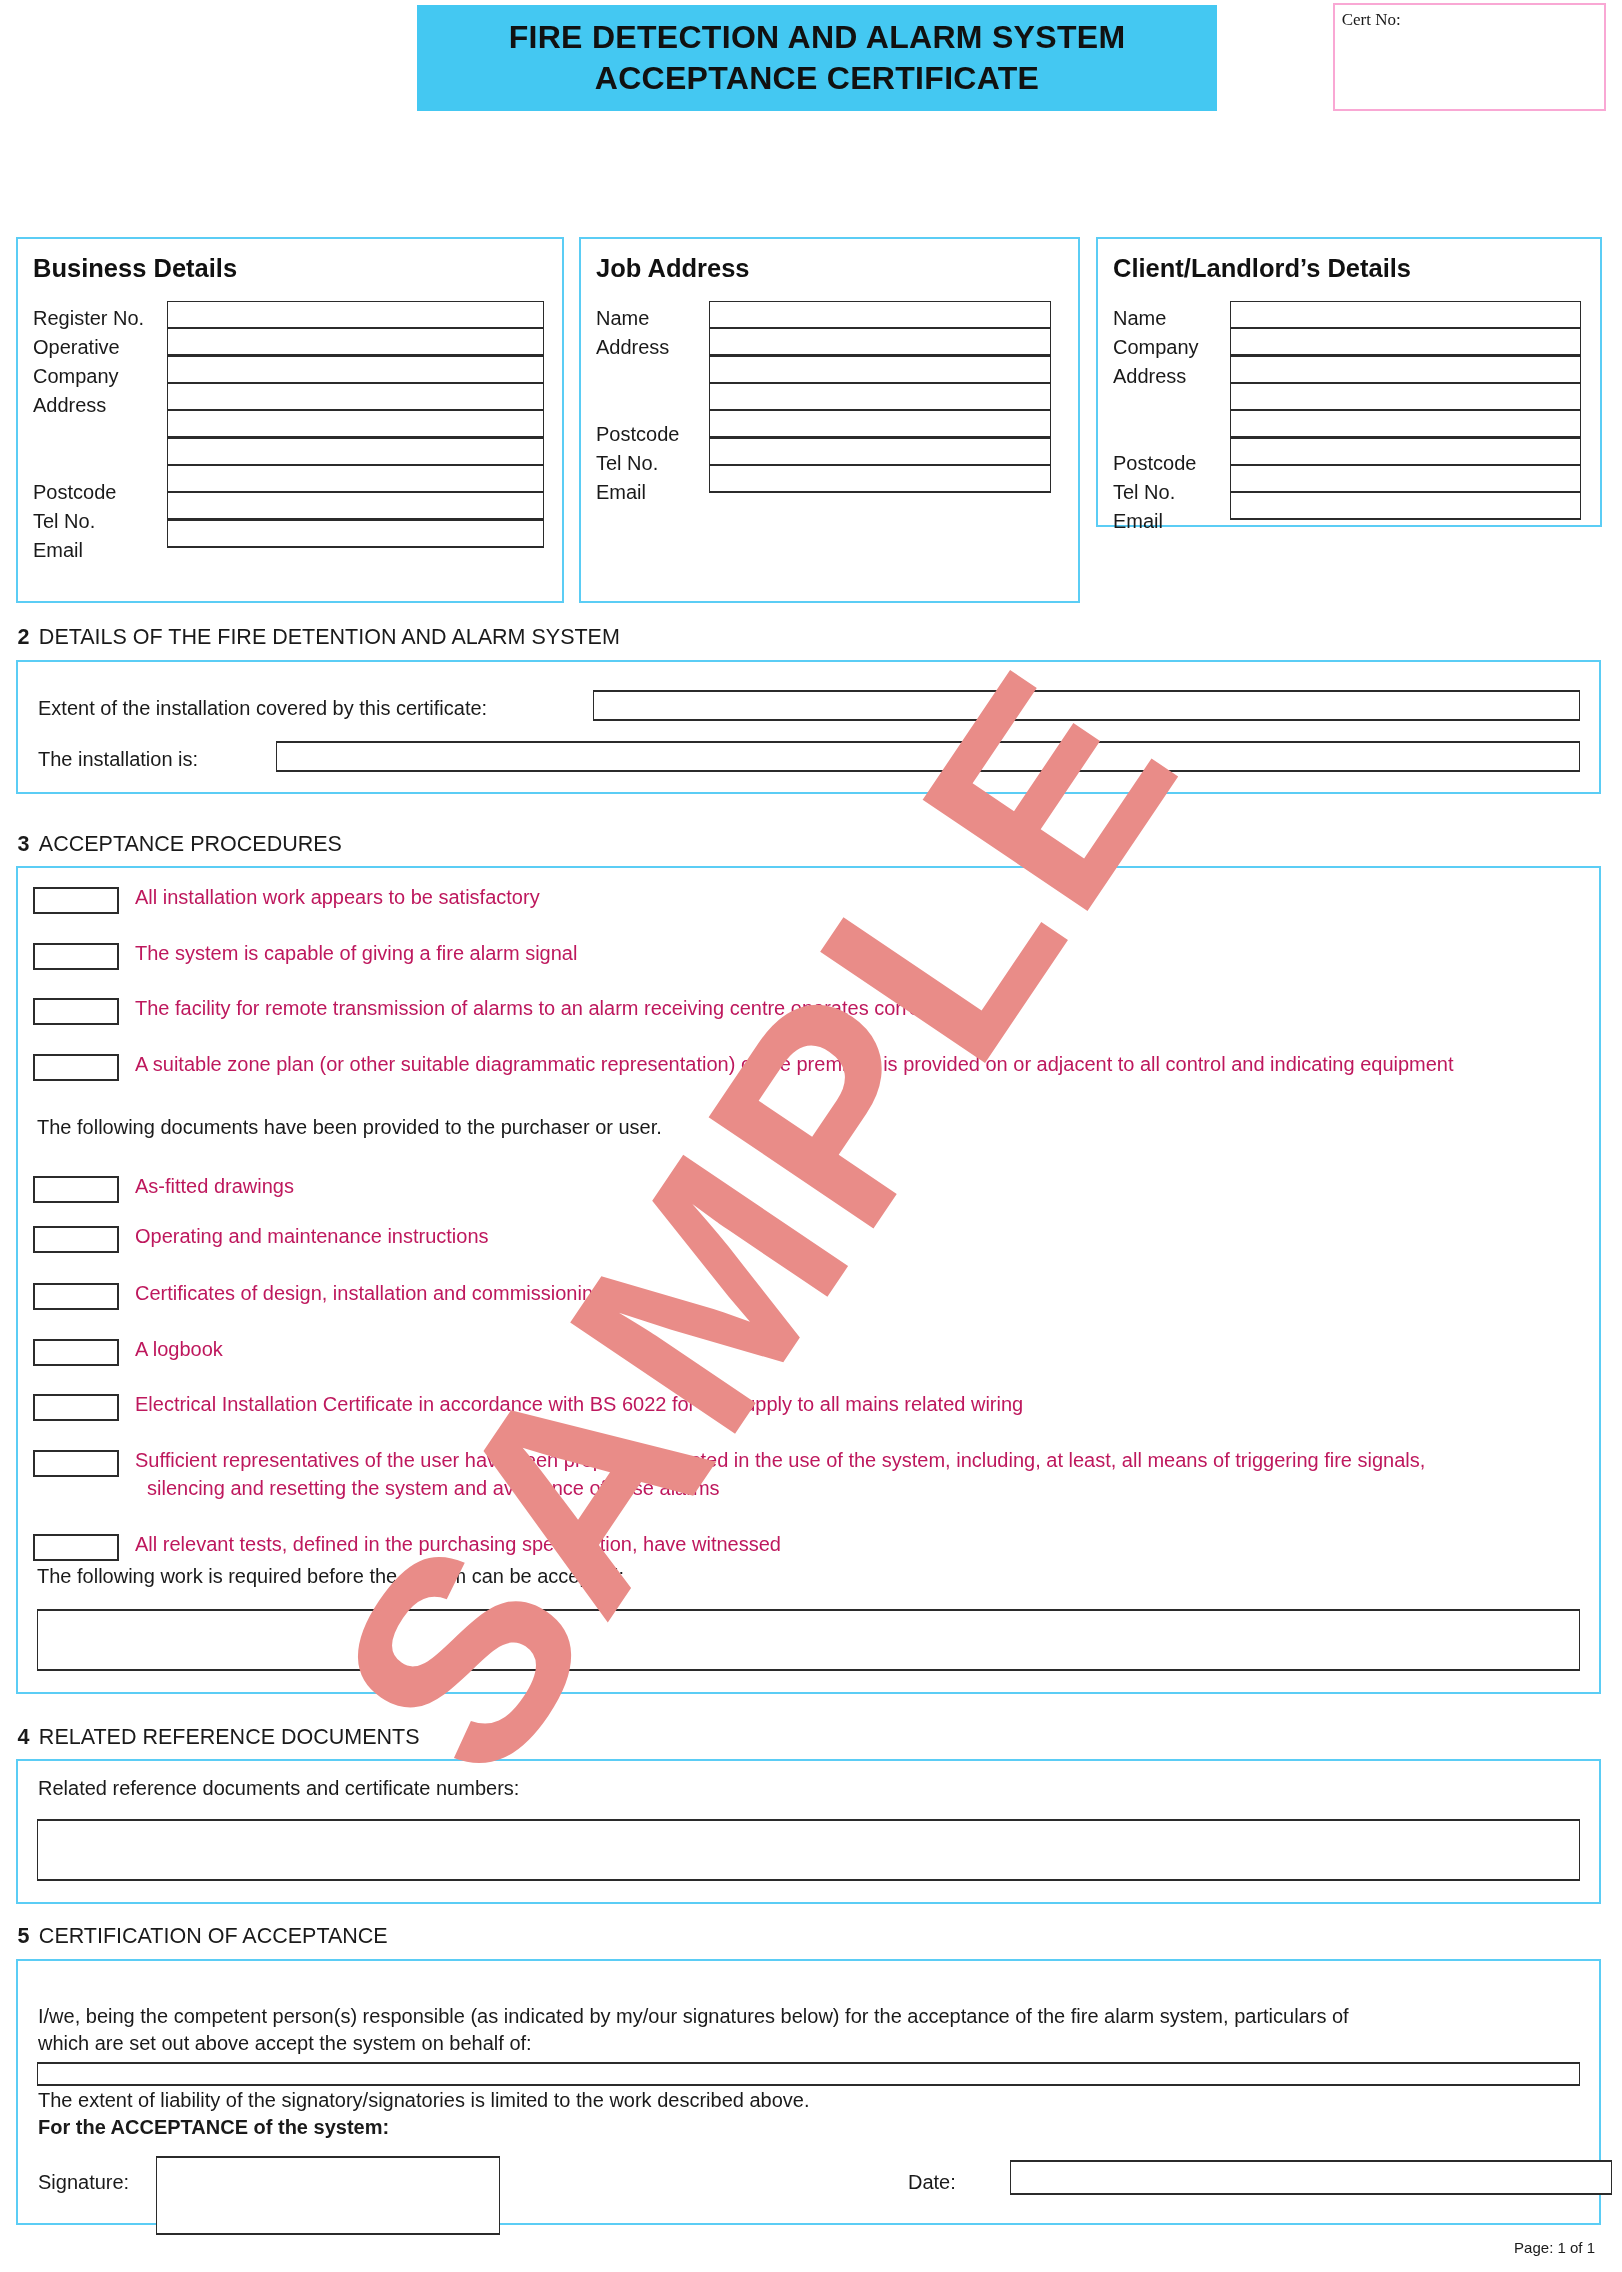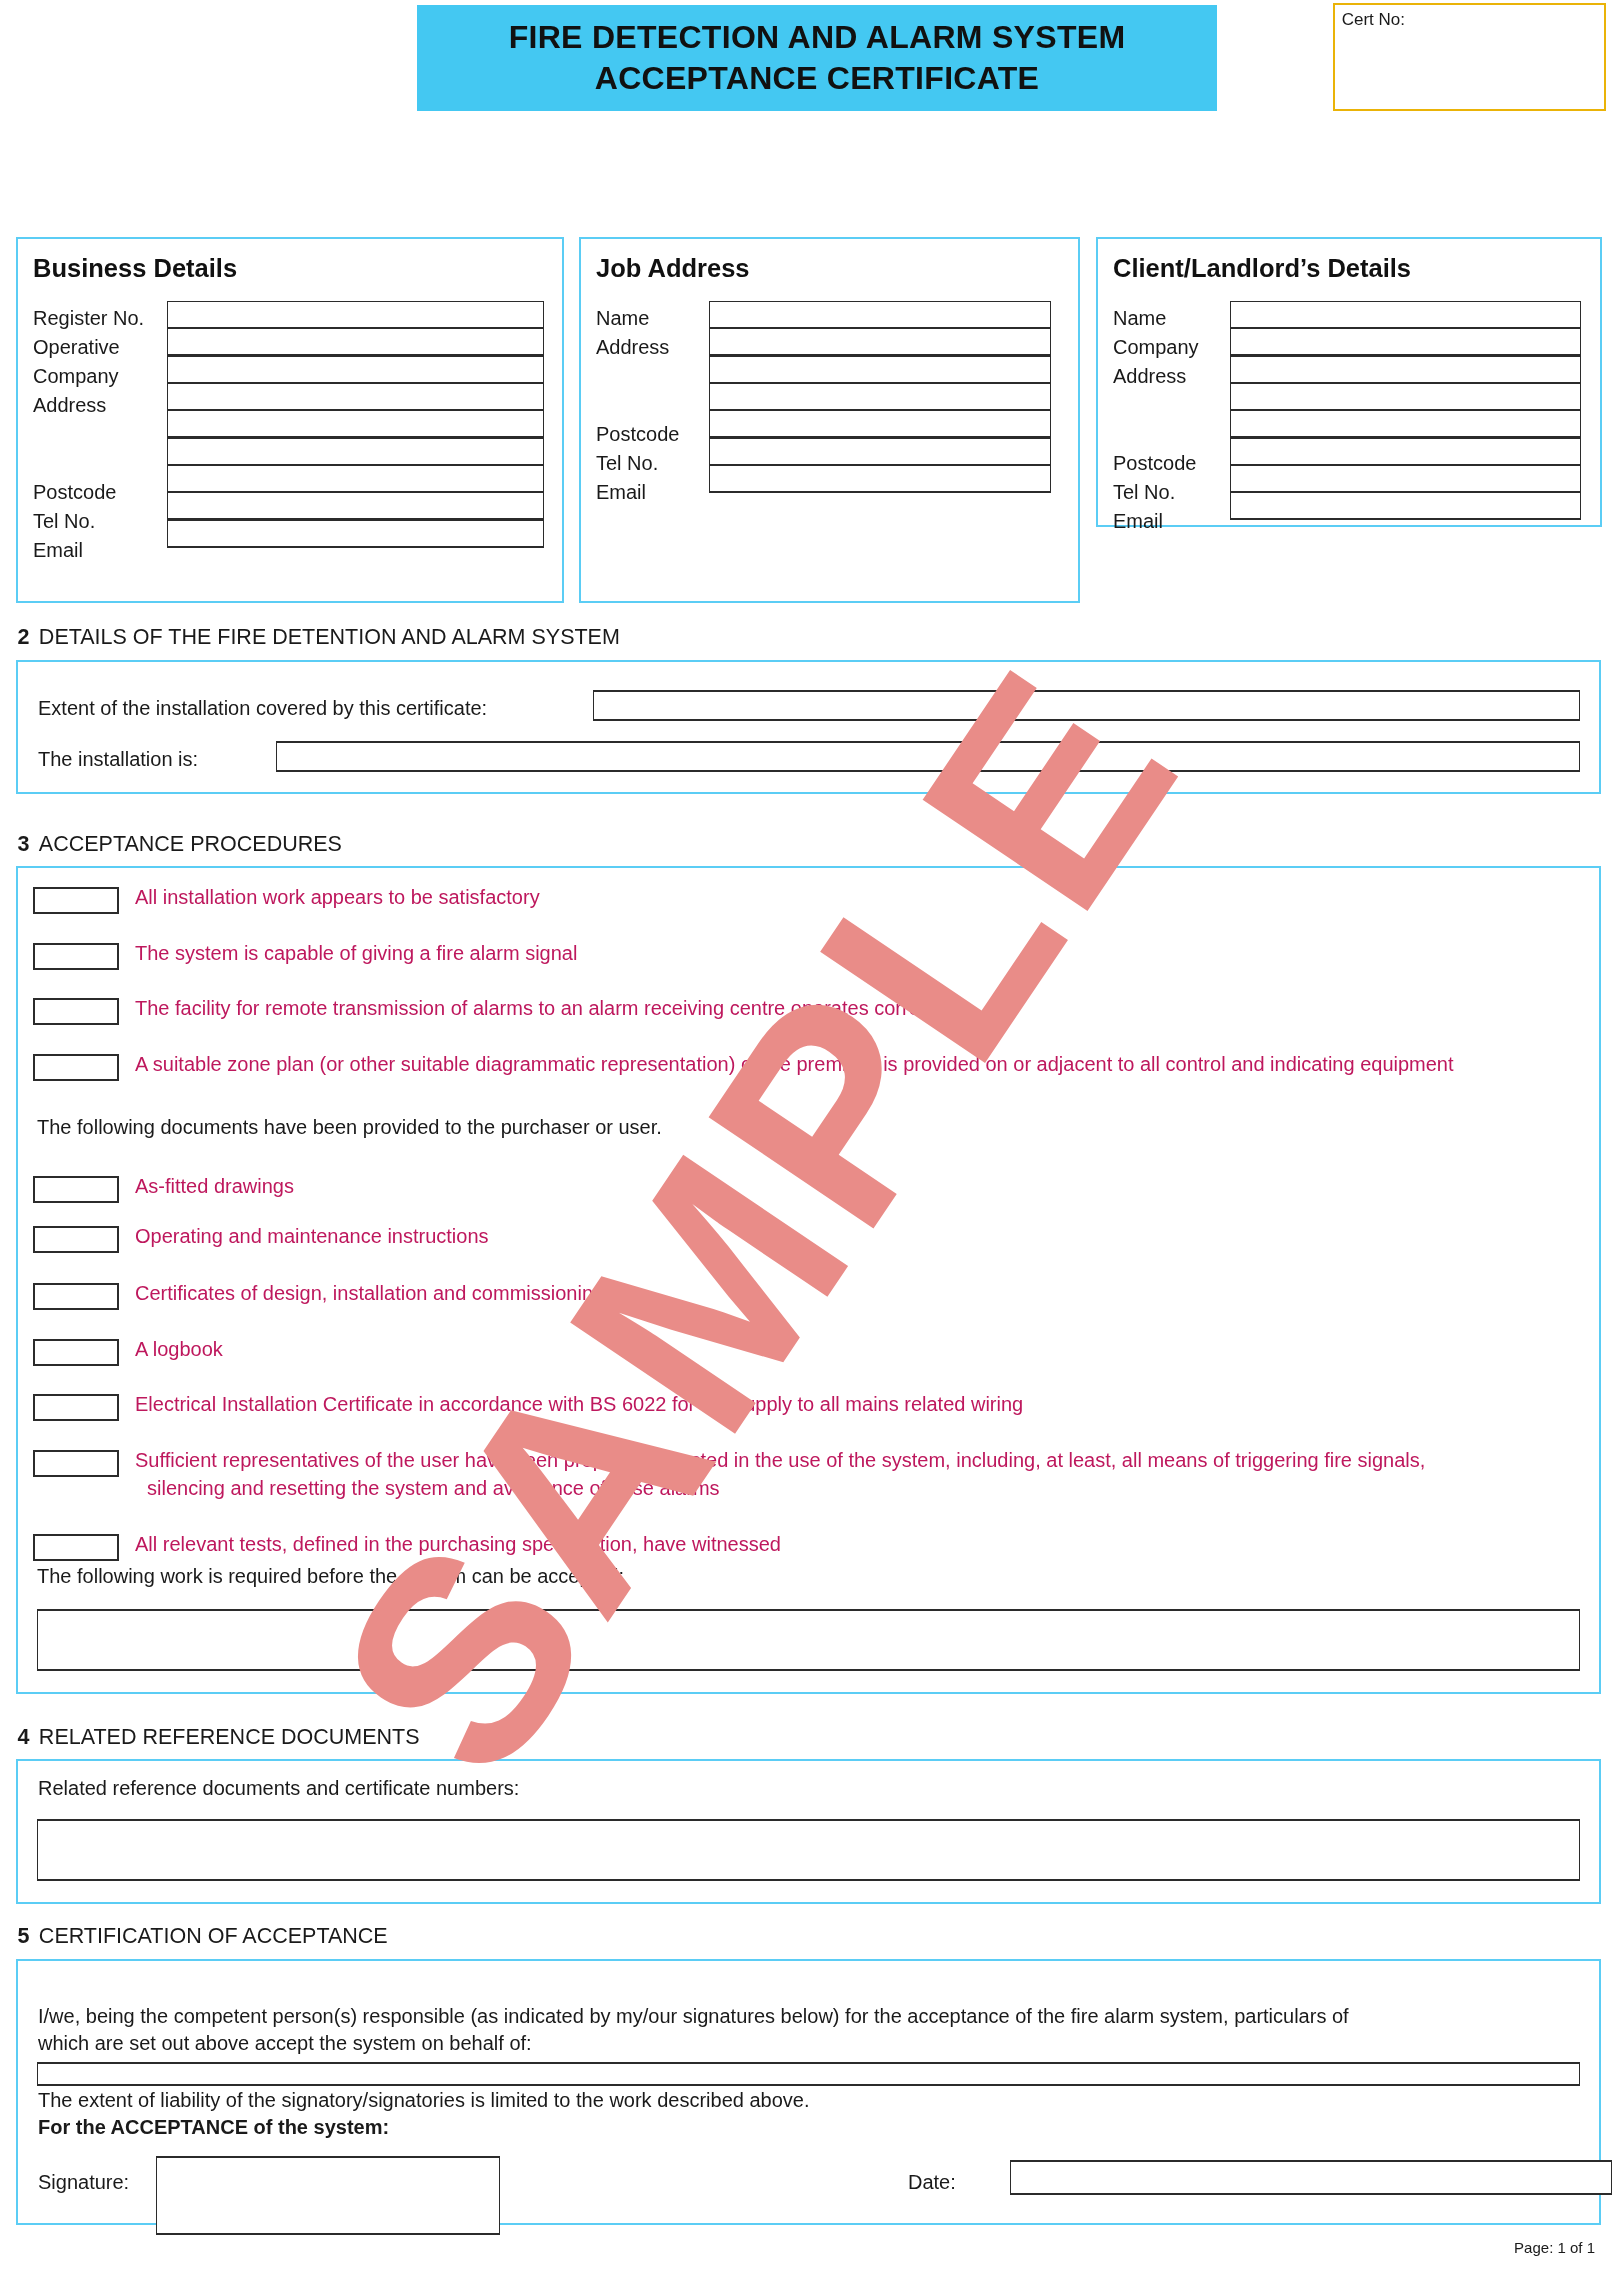--- a/index.html
+++ b/index.html
@@ -53,23 +53,24 @@
     font-weight: bold;
     color: #111111;
     letter-spacing: 0.3px;
     line-height: 1.3;
     text-align: center;
   }
   .cert-no-box {
     position: absolute;
     left: 1333px; top: 2.7px;
     width: 269px; height: 104px;
-    border: 2px solid #eab308;
+    border: 2px solid #f9a8d4;
     background: #ffffff;
     z-index: 5;
+    font-family: Liberation Serif, serif;
   }
   .cert-no-label {
     position: absolute;
     left: 6.7px; top: 5.4px;
     font-size: 17px;
     color: #1a1a1a;
   }
 
   
   .panel {

